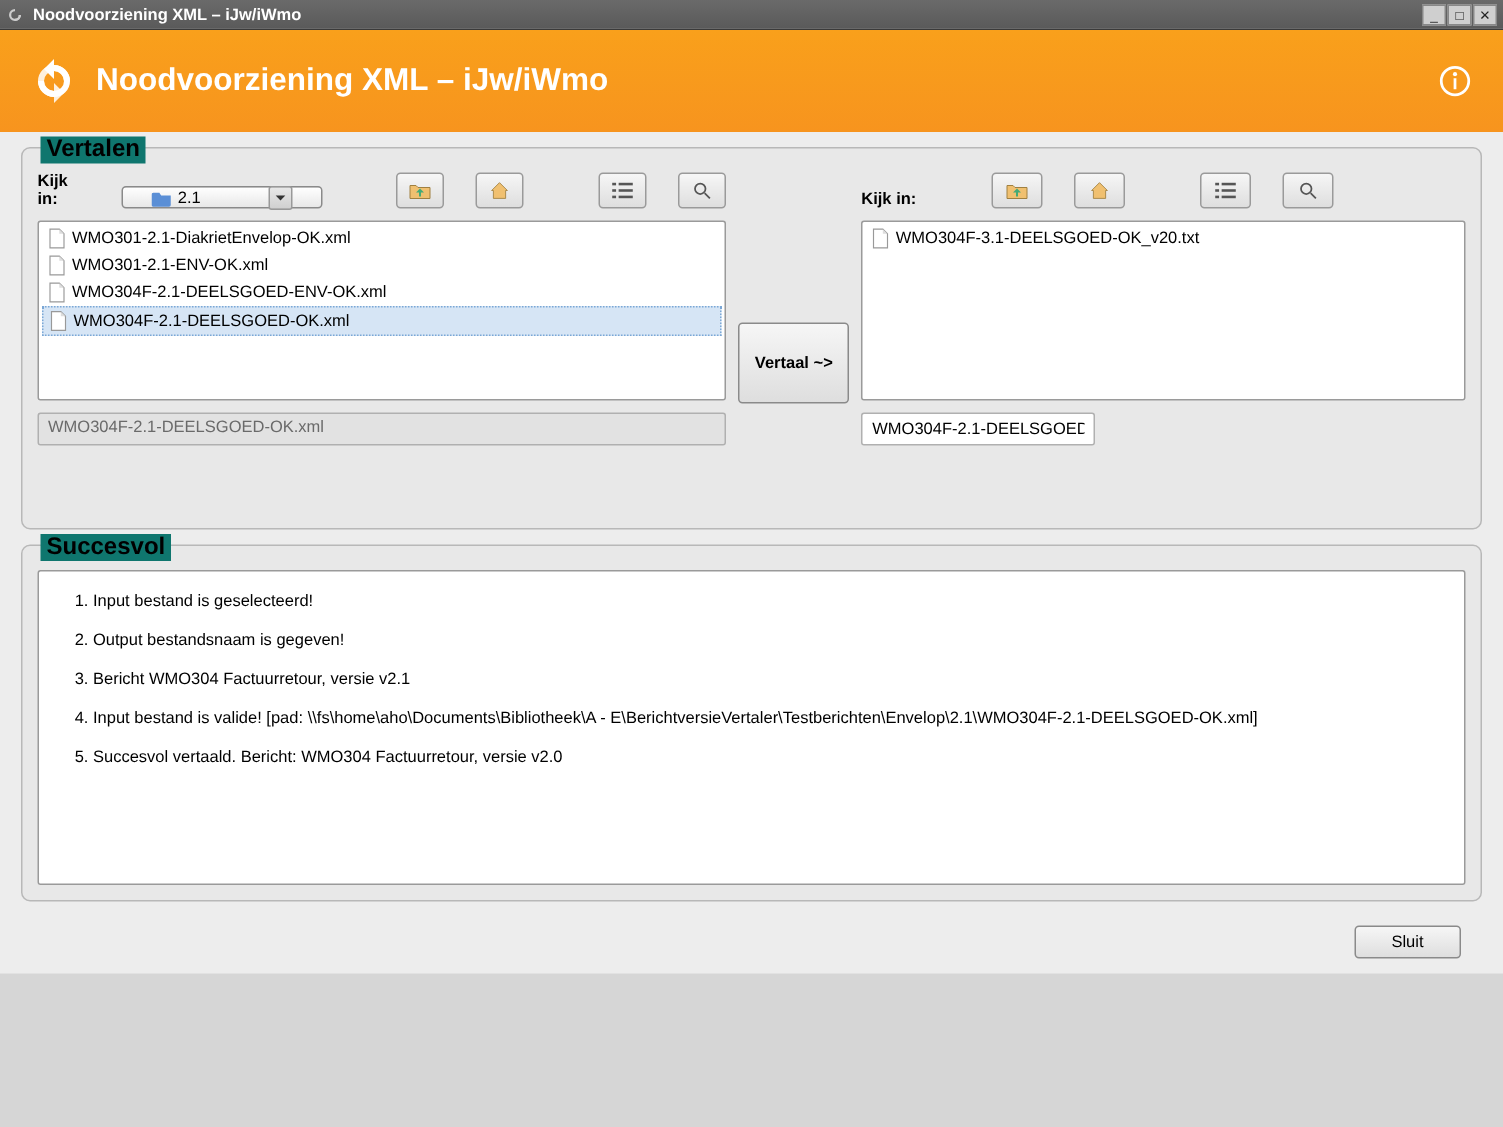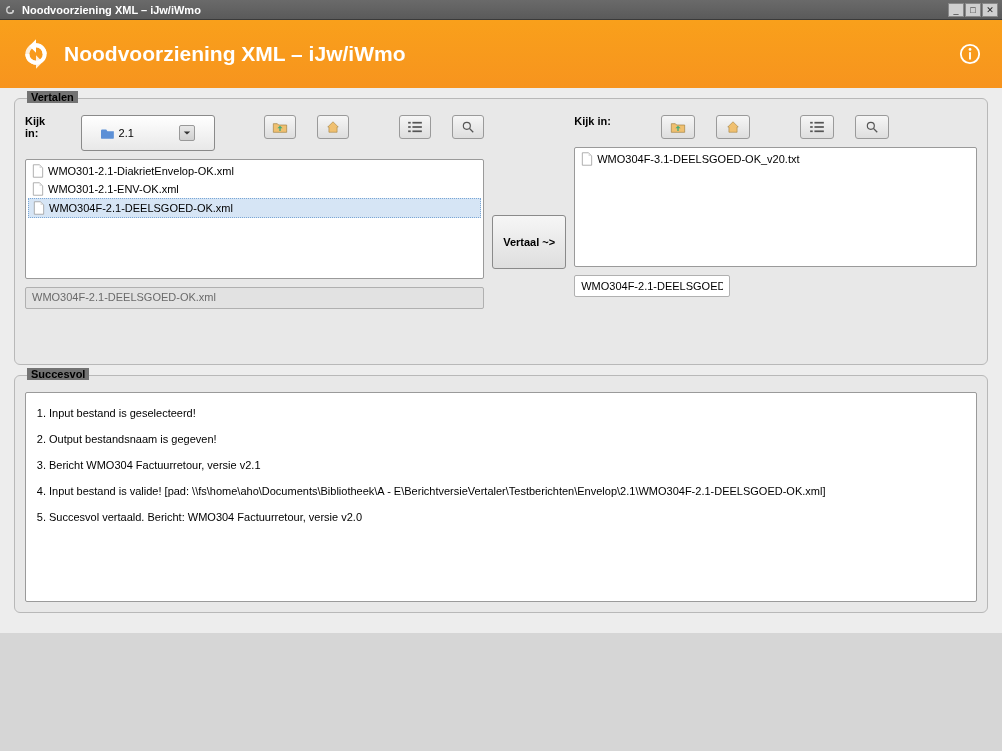--- a/index.html
+++ b/index.html
@@ -57,48 +57,48 @@
   border: 1px solid #b8b8b8;
   border-radius: 6px;
   background: #e8e8e8;
   padding: 16px 10px 10px 10px;
   margin-bottom: 10px;
   position: relative;
 }
 .fieldset .legend {
   position: absolute;
   top: -8px; left: 12px;
-  background: #737373;
+  background: #0f766e;
   padding: 0 4px;
   font-weight: bold;
-  font-size: 11px;
+  font-size: 16px;
   color: #000;
 }
 .vertalen-grid {
   display: flex;
   gap: 8px;
   align-items: flex-start;
 }
 .file-panel {
   flex: 1;
 }
 .toolbar-row {
   display: flex;
-  align-items: flex-start;
+  align-items: flex-end;
   gap: 21px;
   margin-bottom: 8px;
 }
 .toolbar-row .lbl { font-size: 11px; font-weight: bold; }
 .combo {
   display: flex;
   align-items: center;
   background: linear-gradient(#fff, #e8e8e8);
   border: 1px solid #8a8a8a;
   border-radius: 3px;
-  height: 36px;
+  height: 15px;
   width: 140px;
   padding: 0 19px;
 }
 .combo .folder-mini { margin-right: 4px; }
 .combo .combo-text { flex: 1; font-size: 11px; }
 .combo .combo-arrow {
   width: 16px; height: 16px;
   background: linear-gradient(#e8e8e8,#d0d0d0);
   border: 1px solid #999;
   border-radius: 2px;
@@ -156,21 +156,21 @@
   border: 1px solid #8a8a8a;
   border-radius: 3px;
   padding: 20px 10px;
   font-size: 11px;
   font-weight: bold;
 }
 .messages-box {
   background: #fff;
   border: 1px solid #9a9a9a;
   border-radius: 2px;
-  padding: 14px 5px;
+  padding: 14px 18px;
   min-height: 210px;
 }
 .messages-box ol { list-style: decimal; padding-left: 18px; }
 .messages-box li { margin-bottom: 14px; font-size: 11px; }
 .bottom-bar {
   display: flex;
   justify-content: flex-end;
   padding: 6px 14px 0 14px;
 }
 .sluit-btn {
@@ -282,20 +282,29 @@
             </div>
             <div class="file-item">
               <span>
                 <svg width="12" height="14" viewBox="0 0 14 18">
                   <path fill="#fff" stroke="#999" d="M1 1h8l4 4v12H1z"></path>
                   <path fill="#ddd" d="M9 1v4h4z"></path>
                 </svg>
               </span>
               <span>WMO301-2.1-ENV-OK.xml</span>
             </div>
+            <div class="file-item">
+              <span>
+                <svg width="12" height="14" viewBox="0 0 14 18">
+                  <path fill="#fff" stroke="#999" d="M1 1h8l4 4v12H1z"></path>
+                  <path fill="#ddd" d="M9 1v4h4z"></path>
+                </svg>
+              </span>
+              <span>WMO304F-2.1-DEELSGOED-ENV-OK.xml</span>
+            </div>
             <div class="file-item selected">
               <span>
                 <svg width="12" height="14" viewBox="0 0 14 18">
                   <path fill="#fff" stroke="#999" d="M1 1h8l4 4v12H1z"></path>
                   <path fill="#ddd" d="M9 1v4h4z"></path>
                 </svg>
               </span>
               <span>WMO304F-2.1-DEELSGOED-OK.xml</span>
             </div>
           </div>
@@ -364,14 +373,17 @@
       <ol id="messages-list">
           <li>Input bestand is geselecteerd!</li>
           <li>Output bestandsnaam is gegeven!</li>
           <li>Bericht WMO304 Factuurretour, versie v2.1</li>
           <li>Input bestand is valide! [pad: \\fs\home\aho\Documents\Bibliotheek\A - E\BerichtversieVertaler\Testberichten\Envelop\2.1\WMO304F-2.1-DEELSGOED-OK.xml]</li>
           <li>Succesvol vertaald. Bericht: WMO304 Factuurretour, versie v2.0</li>
         </ol>
     </div>
   </div>
 
+  <div class="bottom-bar">
+    <button class="sluit-btn">Sluit</button>
+  </div>
 
 </div>
 
 </body></html>

